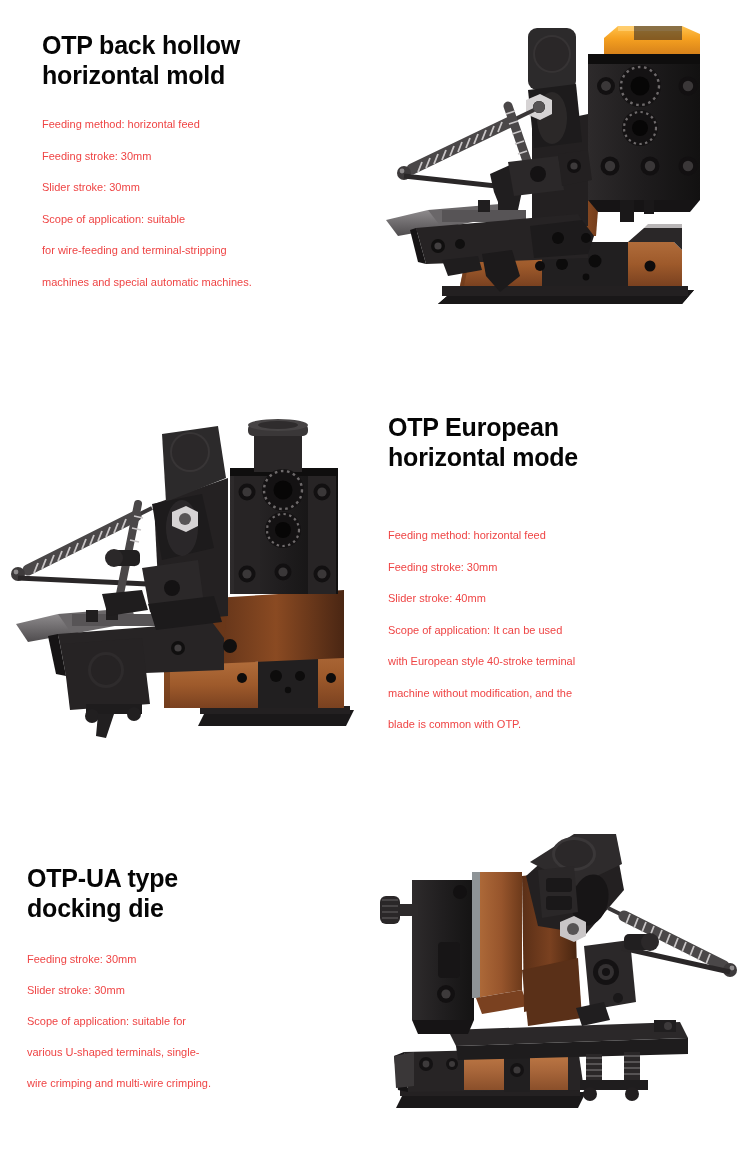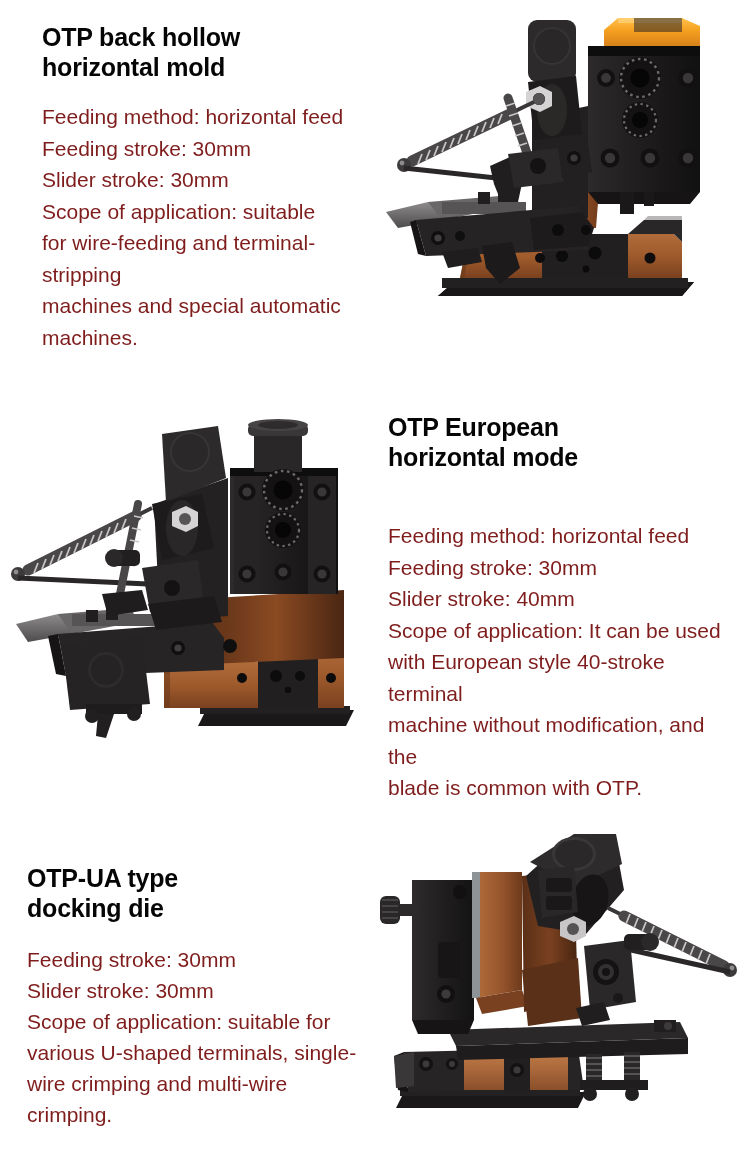--- a/index.html
+++ b/index.html
@@ -9,29 +9,29 @@
     font-family:"Liberation Sans","DejaVu Sans",sans-serif;
     color:#111111;
     -webkit-font-smoothing:antialiased;
   }
   .section { position:absolute; width:750px; }
   .txt-block { position:absolute; }
   .head {
     font-weight:bold; font-size:25px; line-height:30px;
     letter-spacing:-0.2px; color:#050505; white-space:pre-line;
   }
-  .spec { font-size:21px; line-height:31.5px; color:#7f1d1d; white-space:pre-line; }
+  .spec { font-size:11px; line-height:31.5px; color:#ef4444; white-space:pre-line; }
   .spec.tight { line-height:31px; }
 
   
   .machine { position:absolute; }
   .machine svg { display:block; overflow:visible; }
 
   
-  #sec1 { top:4px; left:0; height:390px; }
+  #sec1 { top:12px; left:0; height:390px; }
   #sec1 .txt-block { left:42px; top:18px; width:340px; }
   #sec1 .head { margin-bottom:19px; }
   #m1 { left:382px; top:2px; }
 
   
   #sec2 { top:390px; left:0; height:440px; }
   #sec2 .txt-block { left:388px; top:22px; width:345px; }
   #sec2 .head { margin-bottom:48px; }
   #m2 { left:2px; top:18px; }
 

